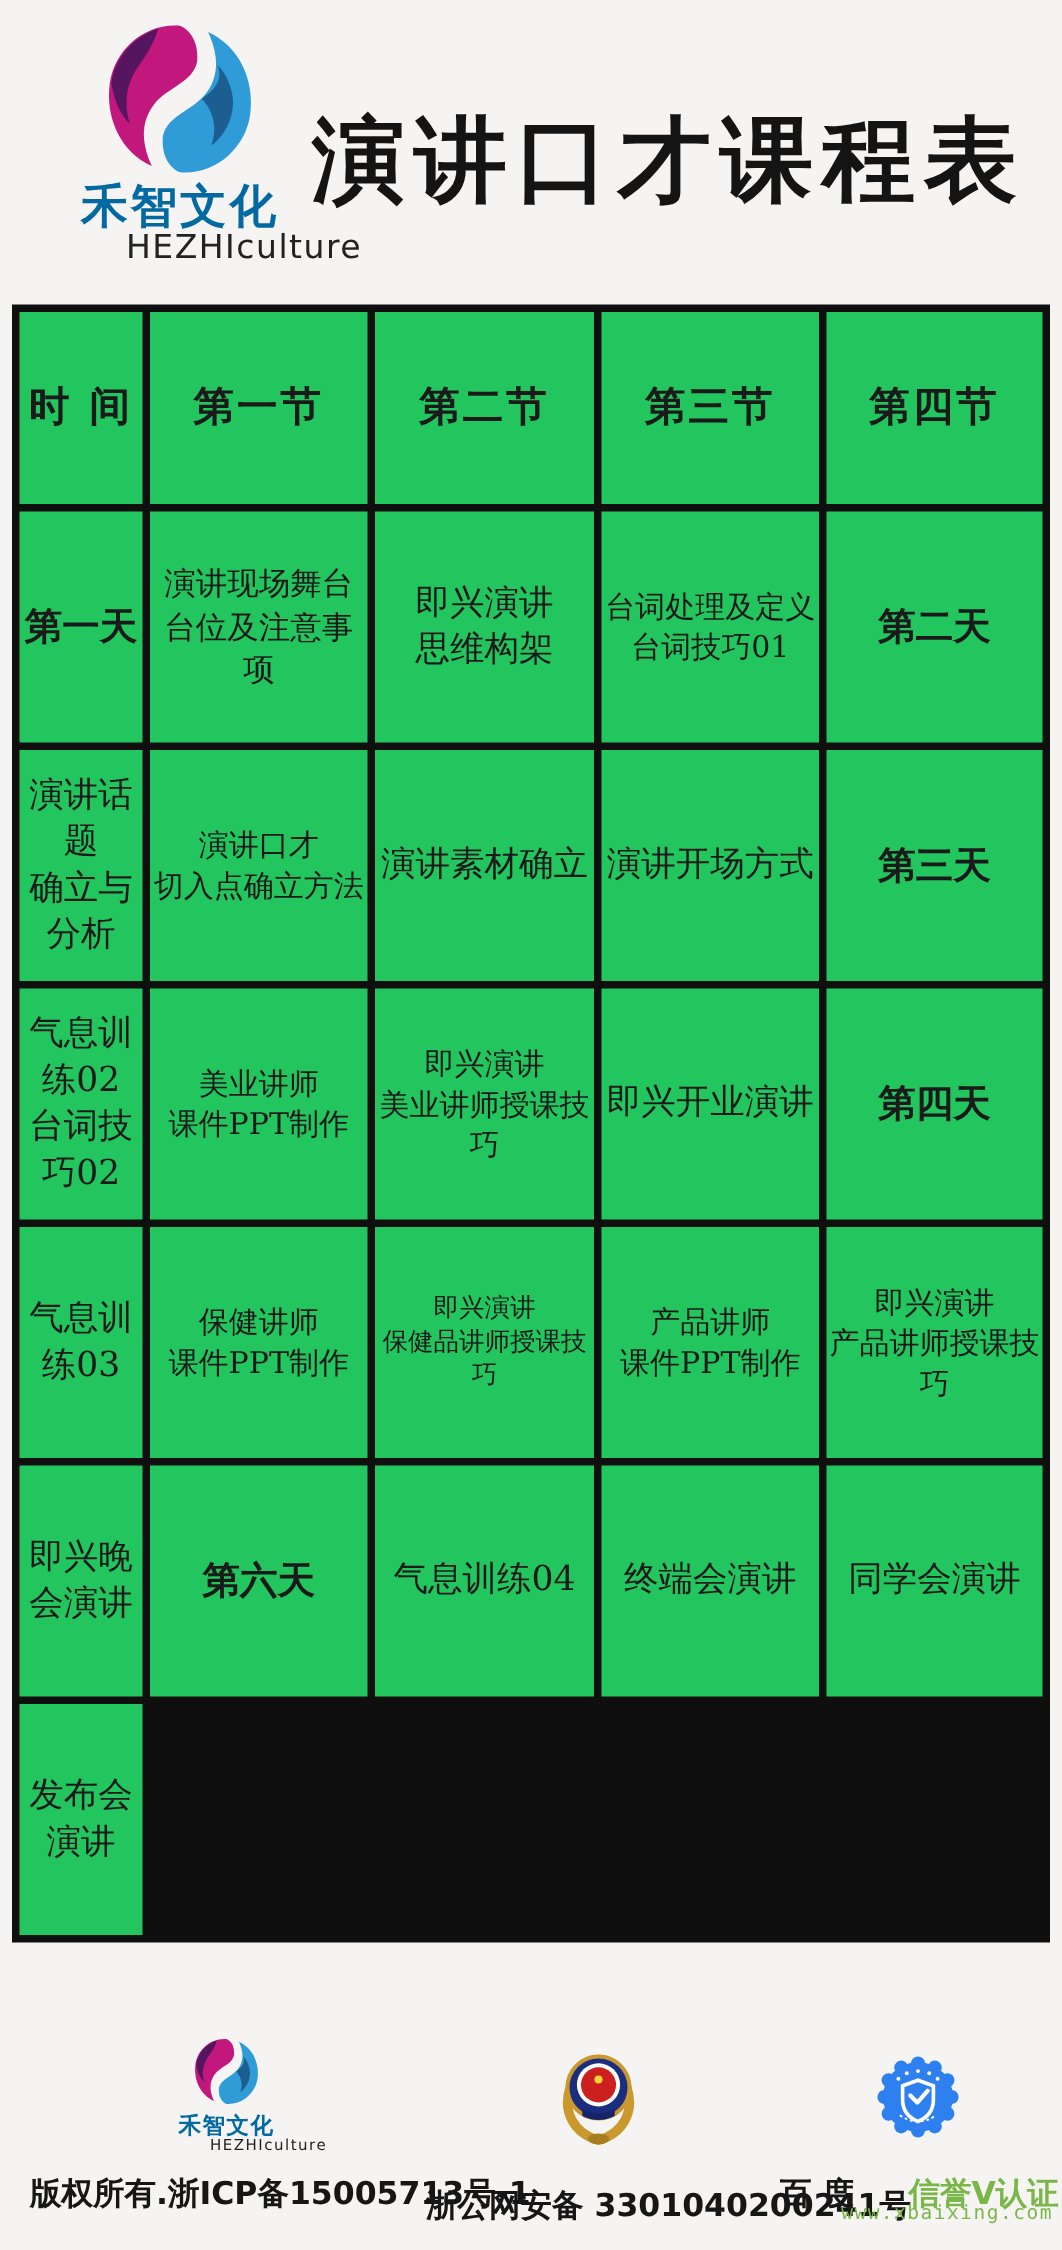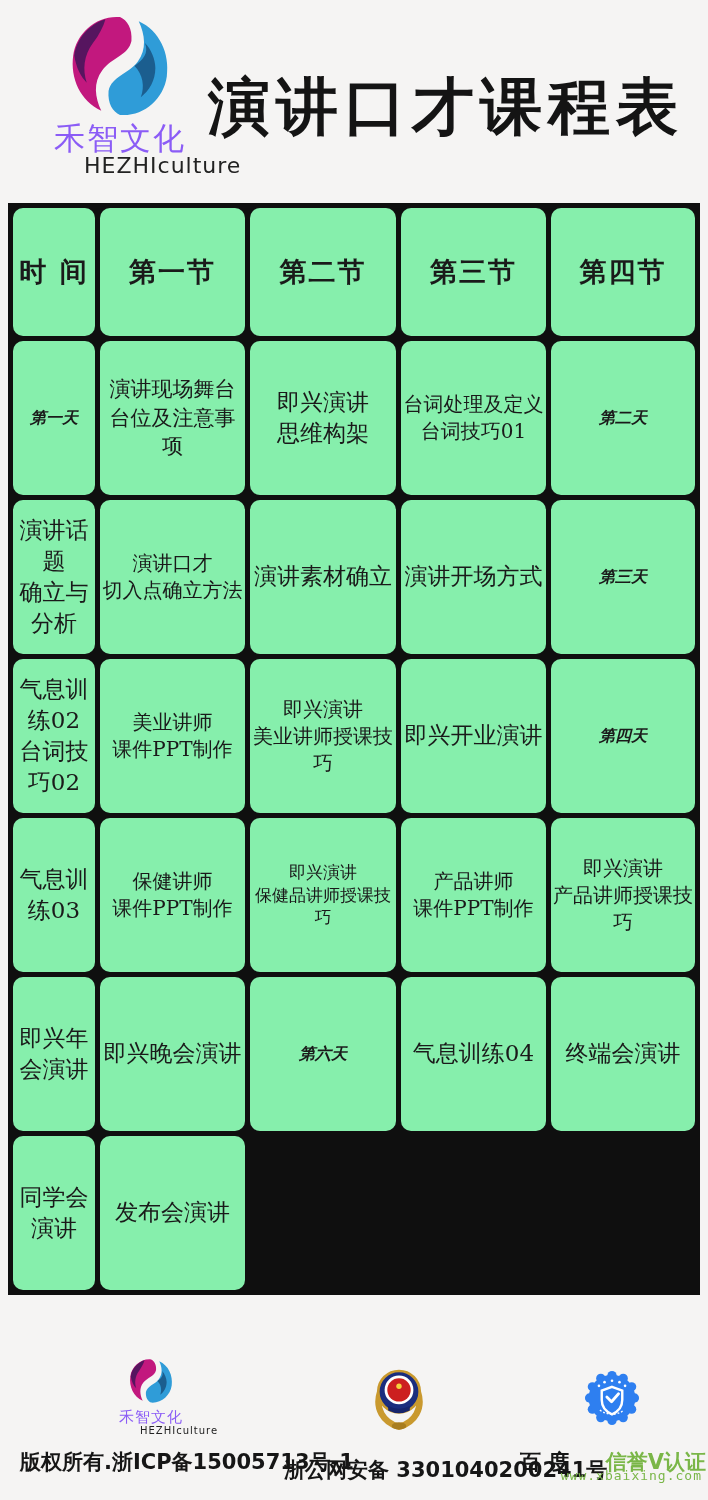--- a/index.html
+++ b/index.html
@@ -5,46 +5,45 @@
   html,body{margin:0;padding:0;}
   body{
     width:708px;height:1500px;position:relative;
     background:#f5f4f3;
     font-family:"DejaVu Sans",sans-serif;
     color:#1a1a1a;overflow:hidden;
   }
   
   .brand{position:absolute;left:40px;top:14px;width:160px;text-align:center;}
   .brand svg{display:block;margin:0 auto;}
-  .brand-name{font-weight:normal;font-size:31px;letter-spacing:2px;color:#8b5cf6;line-height:1.05;margin-top:4px;}
+  .brand-name{font-weight:bold;font-size:31px;letter-spacing:2px;color:#0369a1;line-height:1.05;margin-top:4px;}
   .brand-sub{font-size:22px;color:#222;letter-spacing:1px;line-height:1.0;margin-left:44px;}
   .page-title{
     position:absolute;left:196px;top:52px;width:500px;height:110px;
     font-family:"DejaVu Serif","Liberation Serif",serif;
     font-size:62px;font-weight:600;letter-spacing:6px;color:#141414;
     display:flex;align-items:center;justify-content:center;white-space:nowrap;
   }
   
   .sched{
     position:absolute;left:8px;top:203px;width:692px;height:1092px;
     background:#0f0f0f;
     display:grid;box-sizing:border-box;padding:5px;gap:5px;
     grid-template-columns:82px 145px 146px 145px 144px;
     grid-template-rows:128px repeat(6,154px);
   }
   .cell{
-    background:#86efac;display:flex;align-items:center;justify-content:center;
+    background:#22c55e;display:flex;align-items:center;justify-content:center;
     text-align:center;
     font-family:"DejaVu Serif","Liberation Serif",serif;
     white-space:pre-line;line-height:1.35;
     overflow:hidden;
-    border-radius:10px;
   }
   .th{font-size:27px;font-weight:600;letter-spacing:2px;}
-  .day{font-size:16px;font-weight:600;font-style:italic;}
+  .day{font-size:25px;font-weight:600;}
   .td{font-size:23px;}
   
   .foot-brand{position:absolute;left:96px;top:1358px;width:110px;text-align:center;}
   .foot-brand .brand-name{font-size:15px;letter-spacing:1px;margin-top:2px;}
   .foot-brand .brand-sub{font-size:10px;}
   .police-badge{position:absolute;left:372px;top:1366px;}
   .baidu-badge{position:absolute;left:584px;top:1370px;}
   .foot-line{
     position:absolute;left:0;top:1446px;width:708px;height:40px;
     font-weight:bold;font-size:21px;color:#161616;
@@ -115,21 +114,20 @@
   <div class="cell td">气息训练03</div>
   <div class="cell td" style="font-size: 20px;">保健讲师
 课件PPT制作</div>
   <div class="cell td" style="font-size: 17px;">即兴演讲
 保健品讲师授课技巧</div>
 
   <div class="cell td" style="font-size: 20px;">产品讲师
 课件PPT制作</div>
   <div class="cell td" style="font-size: 20px;">即兴演讲
 产品讲师授课技巧</div>
-  <div class="cell td">即兴年会演讲</div>
   <div class="cell td">即兴晚会演讲</div>
 
   <div class="cell day">第六天</div>
   <div class="cell td">气息训练04</div>
   <div class="cell td">终端会演讲</div>
   <div class="cell td">同学会演讲</div>
   <div class="cell td">发布会演讲</div>
 </div>
 
 <div class="foot-brand">

